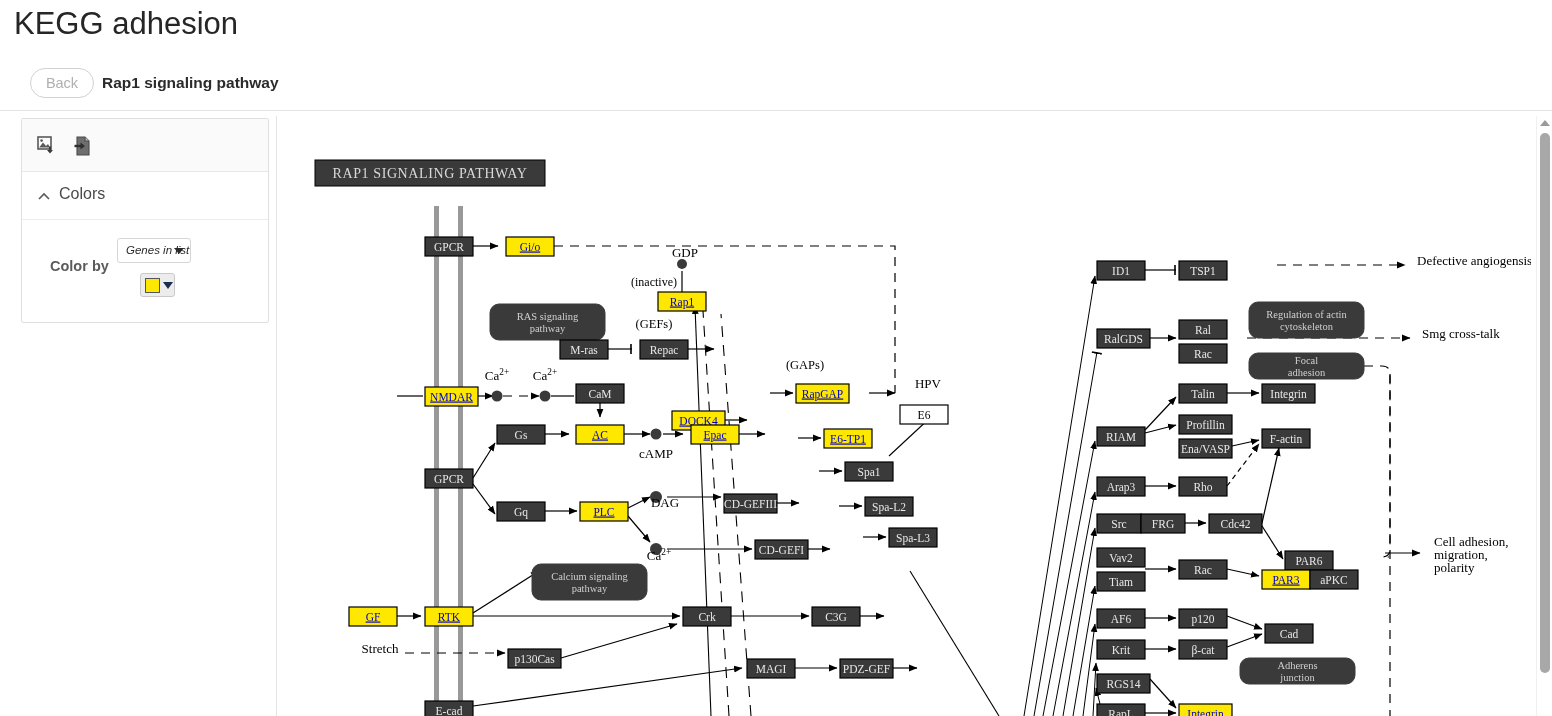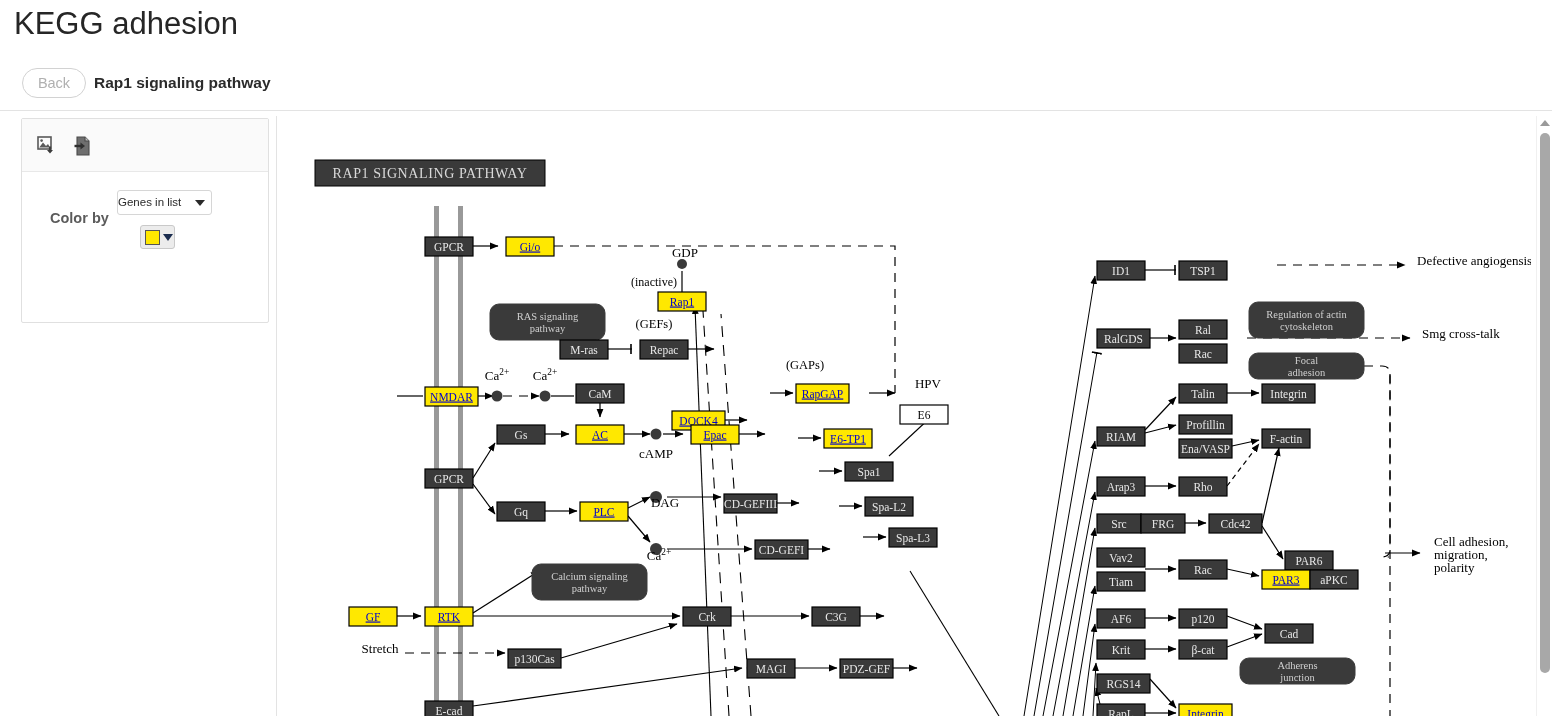--- a/index.html
+++ b/index.html
@@ -18,21 +18,21 @@
     position: absolute;
     left: 14px; top: 6px;
     font-size: 31px;
     font-weight: 400;
     color: #262626;
     letter-spacing: 0px;
   }
 
   #breadcrumb-bar {
     position: absolute;
-    left: 0; top: 66px;
+    left: 8px; top: 66px;
     width: 1414px; height: 40px;
   }
   #back-button {
     position: absolute;
     left: 22px; top: 2px;
     width: 64px; height: 30px;
     border: 1px solid #d2d2d2;
     border-radius: 16px;
     background: #ffffff;
     color: #b0b0b0;
@@ -107,30 +107,31 @@
     position: absolute;
     left: 28px; top: 26px;
     font-size: 14.5px;
     font-weight: bold;
     color: #5b5b5b;
     margin-top: 12px;
   }
   #colorby-select {
     position: absolute;
     left: 95px; top: 18px;
-    width: 95px; height: 25px;
+    width: 74px; height: 25px;
     border: 1px solid #d6d6d6;
     border-radius: 3px;
     background: #ffffff;
     font-size: 11.5px;
     color: #2a2a2a;
     line-height: 23px;
-    padding-left: 0;
+    padding-left: 8px;
     cursor: pointer;
     white-space: nowrap;
+    font-style: italic;
   }
   #colorby-select .caret {
     position: absolute;
     right: 6px; top: 9px;
     width: 0; height: 0;
     border-left: 5px solid transparent;
     border-right: 5px solid transparent;
     border-top: 6px solid #2a2a2a;
   }
   #color-swatch-button {
@@ -225,20 +226,28 @@
     <span class="toolbar-icon" id="icon-export-file">
       <svg width="22" height="22" viewBox="0 0 22 22">
         <path d="M5 2 h8 l4 4 v14 H5 Z" fill="#6e6e6e" stroke="#4a4a4a" stroke-width="1.1"></path>
         <path d="M13 2 v4 h4" fill="#bdbdbd" stroke="#4a4a4a" stroke-width="1.1"></path>
         <path d="M2.5 11 L10.5 11" stroke="#2f2f2f" stroke-width="2.4"></path>
         <path d="M8.5 7.6 L13 11 L8.5 14.4 Z" fill="#2f2f2f"></path>
       </svg>
     </span>
   </div>
 
+  <div id="colors-section-header">
+    <span id="chevron-up">
+      <svg width="14" height="14" viewBox="0 0 14 14">
+        <path d="M2 9 L7 4 L12 9" fill="none" stroke="#5a5a5a" stroke-width="1.6"></path>
+      </svg>
+    </span>
+    <span id="colors-label">Colors</span>
+  </div>
 
   <div id="colorby-row">
     <span id="colorby-label">Color by</span>
     <div id="colorby-select">
       <span>Genes in list</span>
       <span class="caret"></span>
     </div>
     <div id="color-swatch-button">
       <span class="swatch" id="swatch-fill" style="background: rgb(255, 232, 0);"></span>
       <span class="caret"></span>

